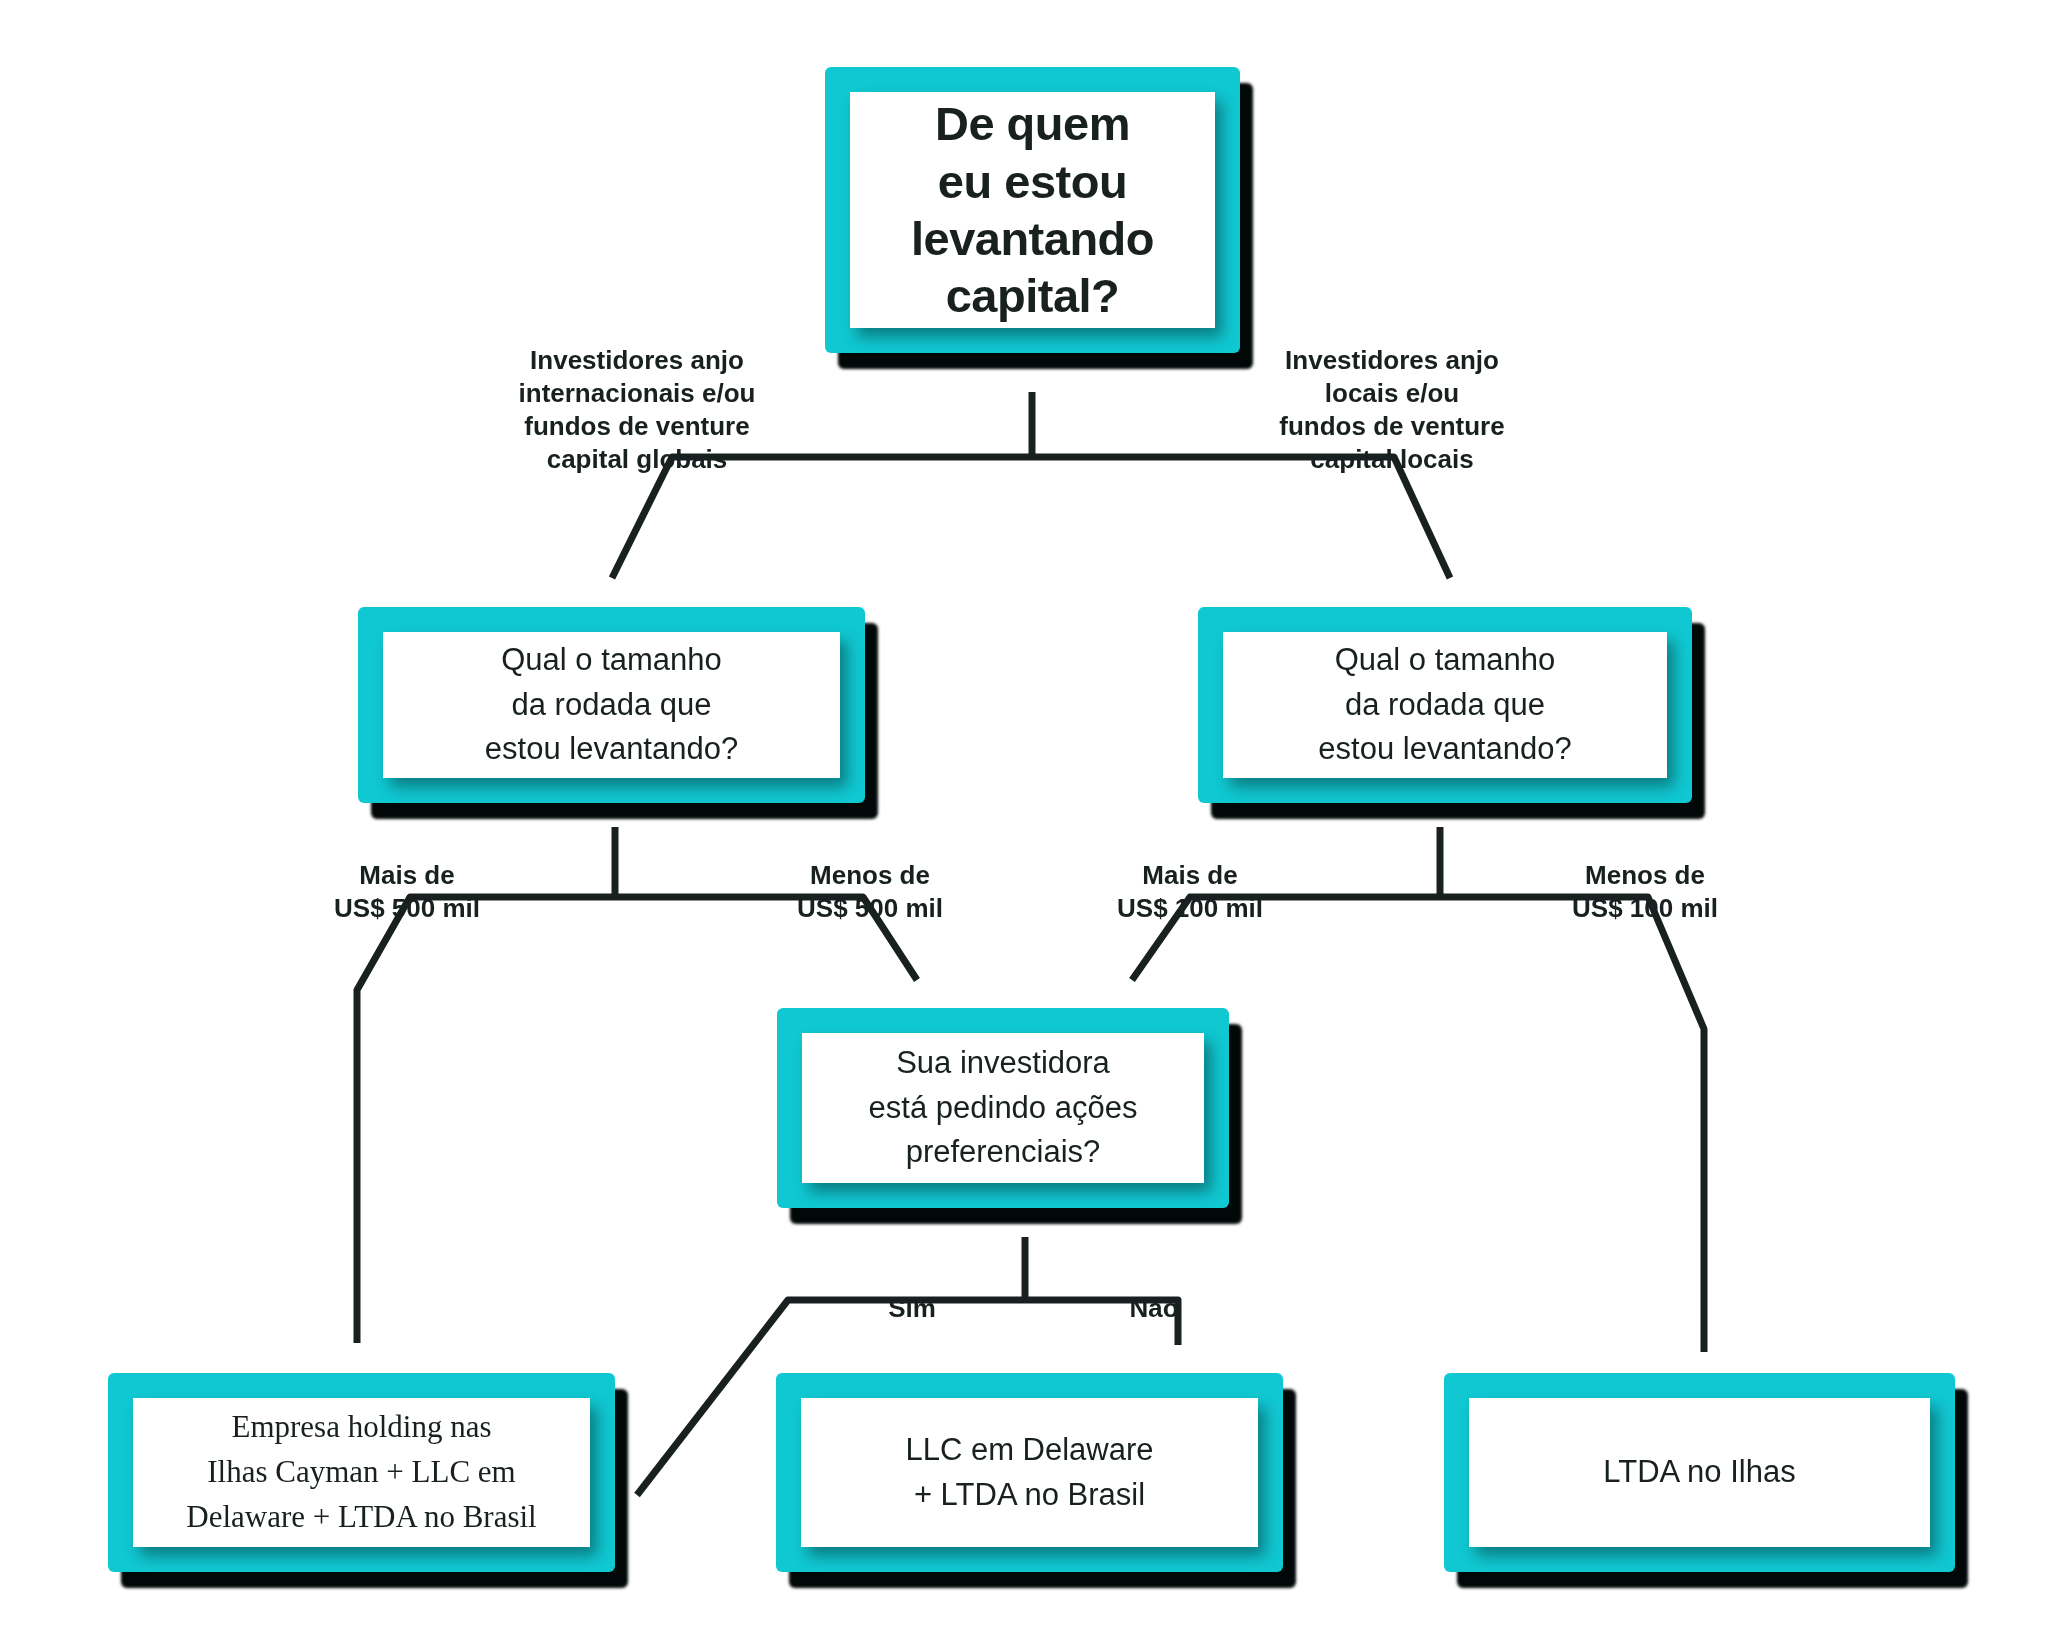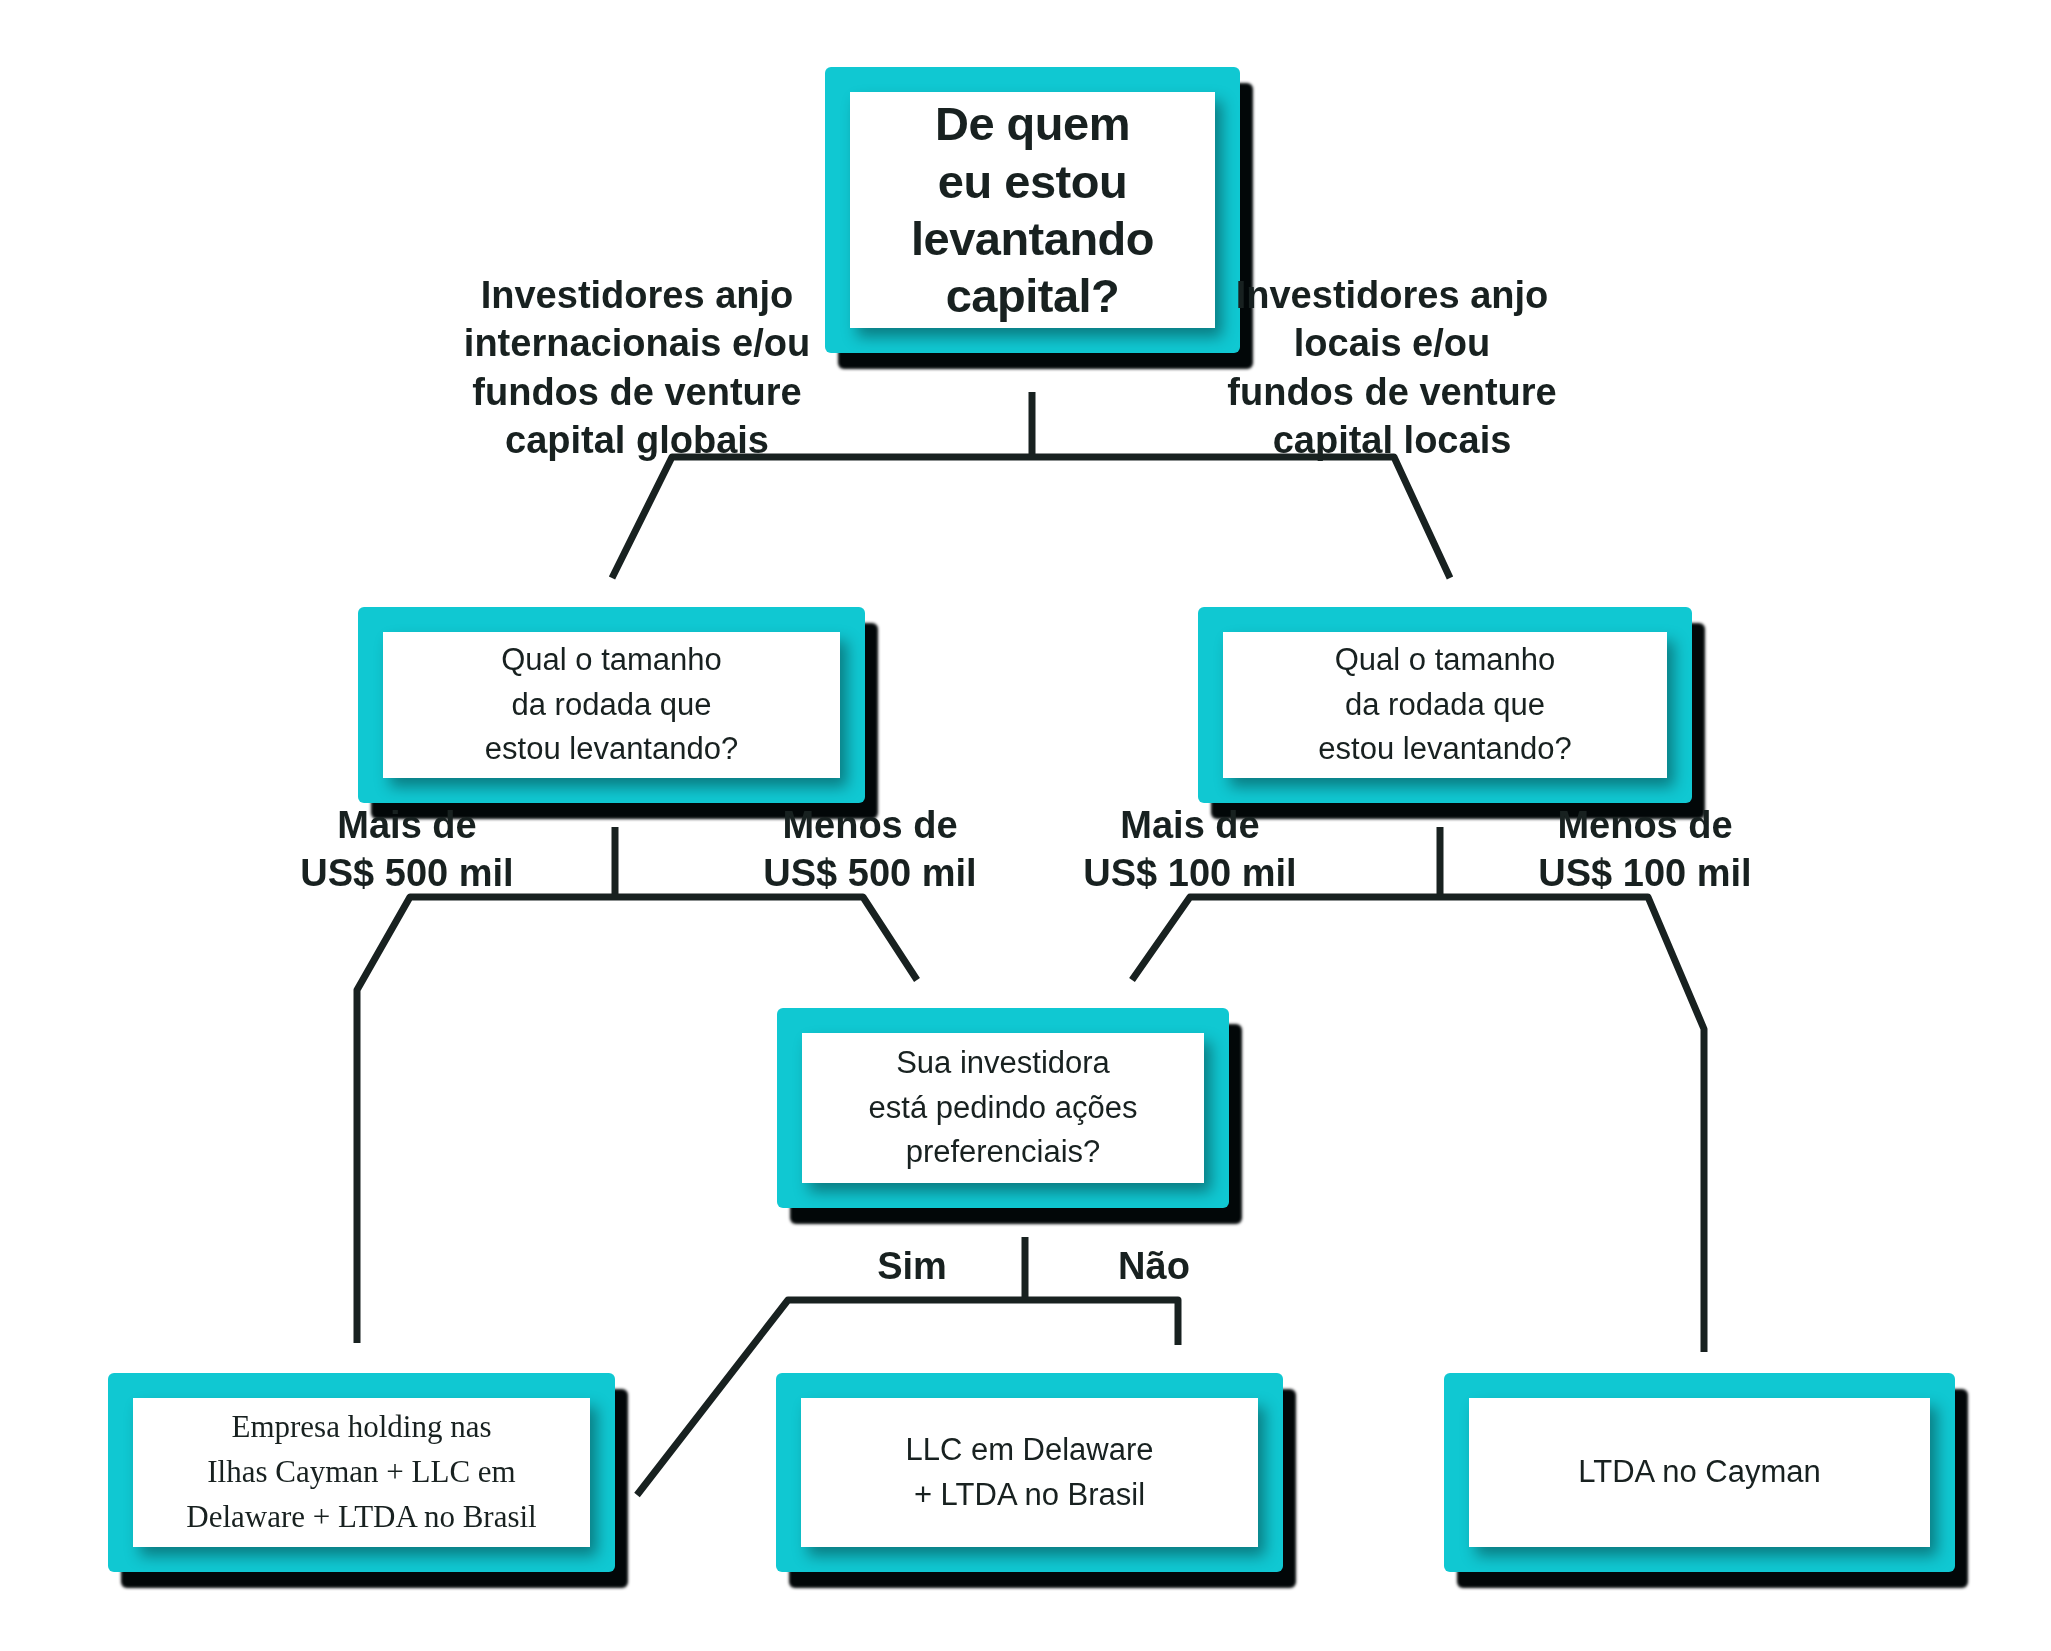--- a/index.html
+++ b/index.html
@@ -49,25 +49,26 @@
   .node-text.title {
     font-size: 47px;
     font-weight: bold;
     line-height: 1.22;
     letter-spacing: -0.5px;
   }
   .edge-label {
     position: absolute;
     transform: translate(-50%, -50%);
     text-align: center;
-    font-size: 38px;
+    font-size: 26px;
     font-weight: 600;
     line-height: 1.27;
     white-space: pre-line;
     color: var(--ink, #182120);
+    margin-top: 43px;
   }
 </style>
 </head>
 <body>
 
 <div class="canvas">
 
   <svg class="wires" width="2051" height="1651" viewBox="0 0 2051 1651">
     <polyline class="edge" points="1032,392 1032,457"></polyline>
     <polyline class="edge" points="612,578 672,457 1394,457 1450,578"></polyline>
@@ -140,17 +141,17 @@
     </div>
   </div>
   <div class="node" style="left:776px; top:1373px; width:507px; height:199px;">
     <div class="node-inner">
       <div class="node-text">LLC em Delaware
 + LTDA no Brasil</div>
     </div>
   </div>
   <div class="node" style="left:1444px; top:1373px; width:511px; height:199px;">
     <div class="node-inner">
-      <div class="node-text">LTDA no Cayman</div>
+      <div class="node-text">LTDA no Ilhas</div>
     </div>
   </div>
 
 </div>
 
 </body></html>

